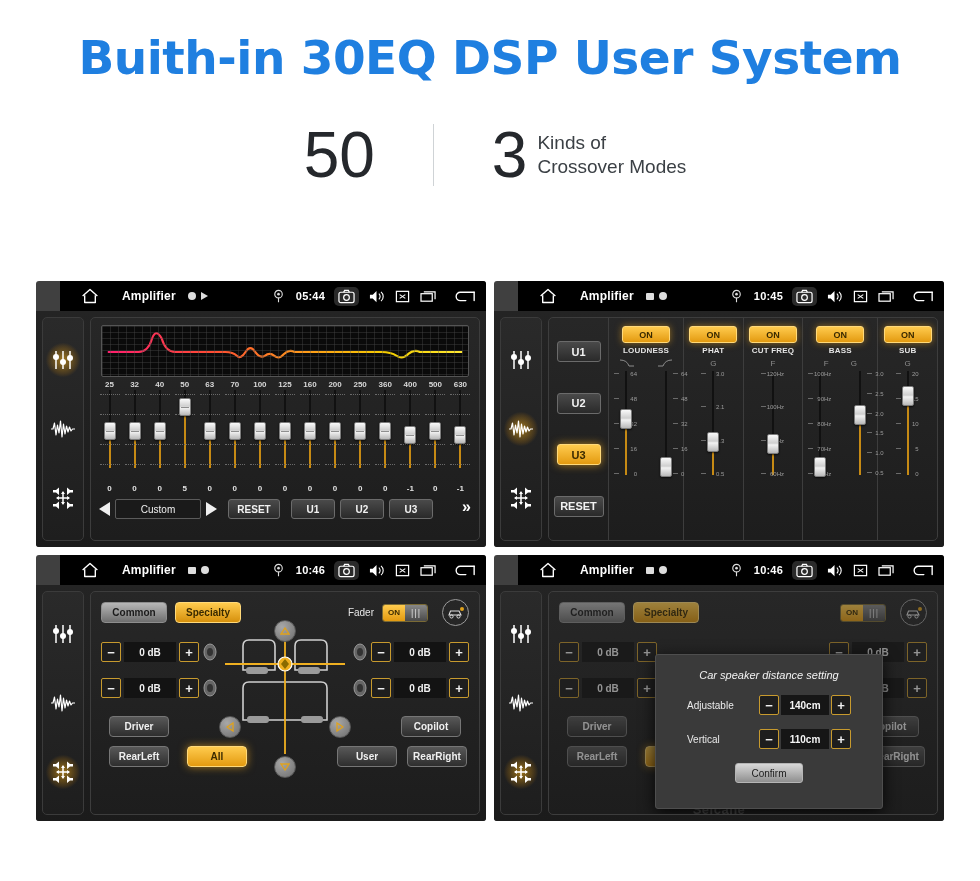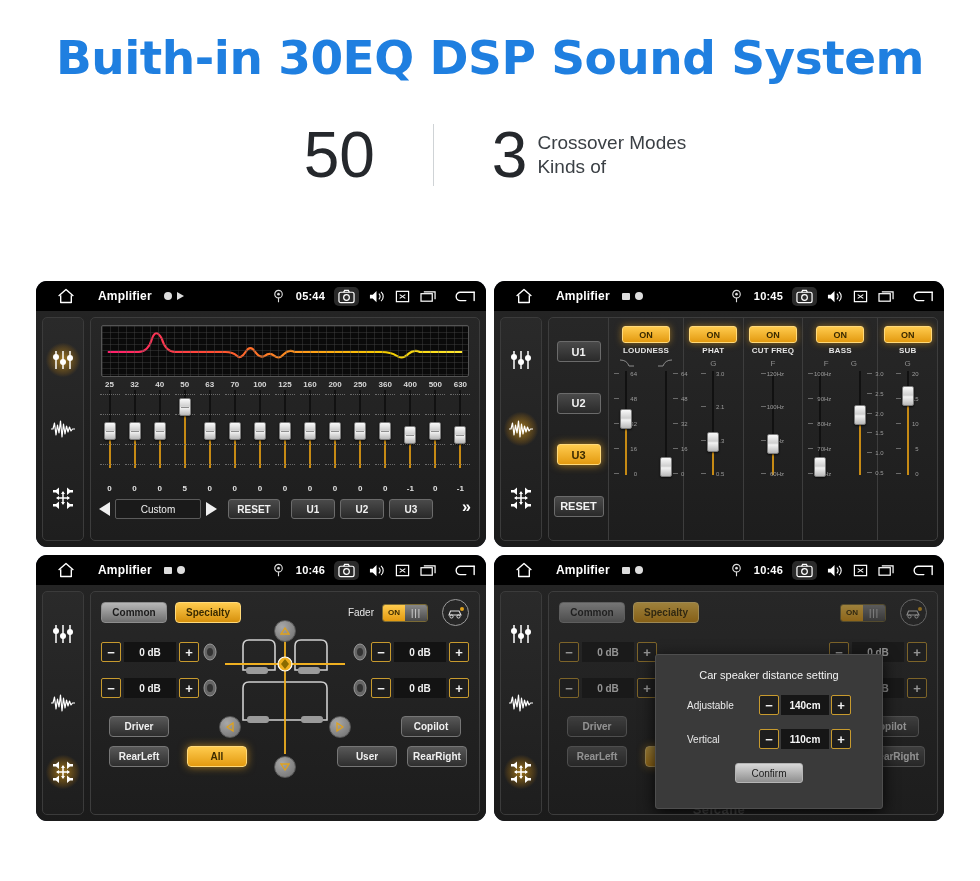--- a/index.html
+++ b/index.html
@@ -59,24 +59,25 @@
     position: absolute;
     left: 36px; top: 281px;
     width: 908px;
     display: grid;
     grid-template-columns: 450px 450px;
     grid-template-rows: 266px 266px;
     gap: 8px 8px;
   }
   .screen {
     position: relative;
-    background: #0f172a;
-    border-radius: 11px;
+    background: #404040;
+    border-radius: 3px;
     overflow: hidden;
     color: #e8e8e8;
+    padding-left: 24px;
   }
 
   
   .statusbar {
     height: 30px;
     background: #000;
     display: flex;
     align-items: center;
     padding: 0 10px;
     font-size: 11px;
@@ -391,21 +392,21 @@
     width: 228px; height: 155px;
     background: #3a3a3a;
     border: 1px solid #4e4e4e;
     border-radius: 3px;
     box-shadow: 0 4px 16px rgba(0,0,0,.8);
     z-index: 20;
     padding: 10px 0;
   }
   .dlg-title {
     text-align: center; font-size: 11px; color: #f2f2f2;
-    margin-top: 4px; font-weight: normal;
+    margin-top: 4px; font-weight: normal; font-style: italic;
   }
   .dlg-row {
     display: flex; align-items: center; justify-content: center;
     gap: 10px; margin-top: 14px;
   }
   .dlg-lab { width: 62px; font-size: 10px; color: #eaeaea; text-align: left; }
   .dlg-stepper { display: flex; align-items: center; gap: 2px; }
   .dlg-val {
     width: 48px; height: 20px; background: #161616;
     display: flex; align-items: center; justify-content: center;
@@ -423,32 +424,32 @@
     position: absolute; left: 50%; bottom: 4px;
     transform: translateX(-50%);
     font-size: 13px; color: rgba(160,160,160,.33);
     font-weight: bold; letter-spacing: .5px; z-index: 1;
   }
   .dim { opacity: .55; }
 </style>
 </head>
 <body>
 
-<div class="hero-title">Buith-in 30EQ DSP Sound System</div>
+<div class="hero-title">Buith-in 30EQ DSP User System</div>
 
 <div class="stats">
   <div class="stat stat-left">
     <div class="stat-num">50</div>
   </div>
   <div class="stat-divider"></div>
   <div class="stat">
     <div class="stat-num">3</div>
     <div class="stat-txt">
+      <div>Kinds of</div>
       <div>Crossover Modes</div>
-      <div>Kinds of</div>
     </div>
   </div>
 </div>
 
 <div class="grid">
 
   <div class="screen">
     <div class="statusbar">
       <svg class="sb-home" viewBox="0 0 24 22">
         <path d="M3 11 L12 3 L21 11" fill="none" stroke="#fff" stroke-width="1.7" stroke-linejoin="round"></path>

